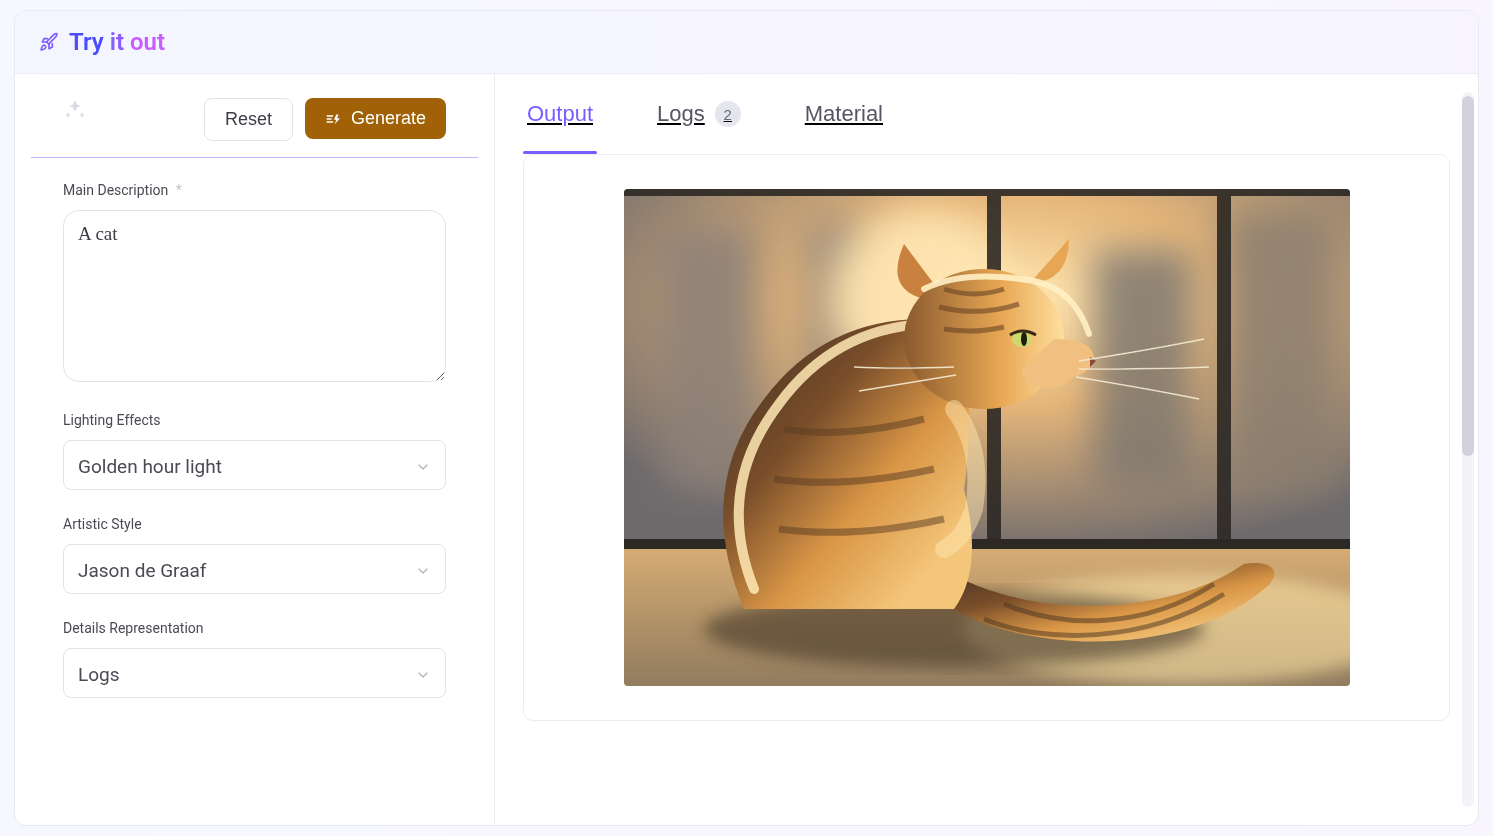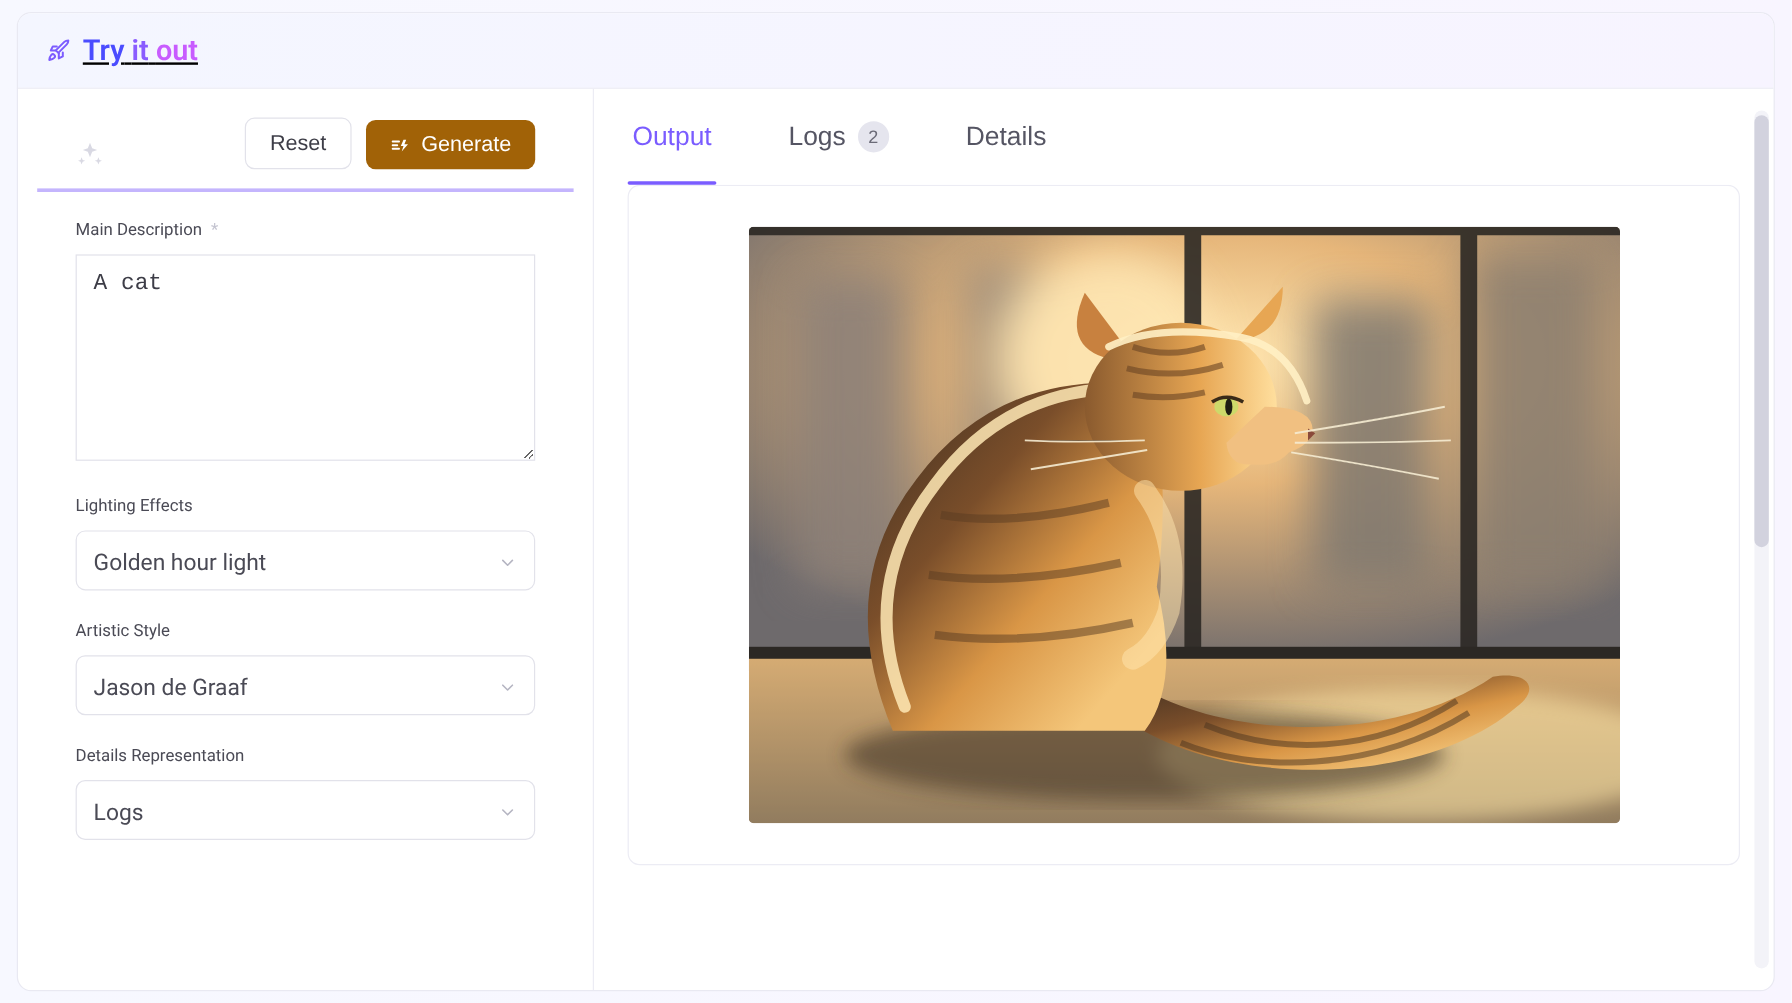--- a/index.html
+++ b/index.html
@@ -1,51 +1,51 @@
 <!DOCTYPE html>
 <html><head>
 <meta charset="utf-8">
 <style>
   * { box-sizing: border-box; margin: 0; padding: 0; }
   html, body { width: 1493px; height: 836px; font-family: -apple-system, BlinkMacSystemFont, "Segoe UI", Roboto, sans-serif; background:#fff; }
   body { padding: 10px 14px; background: linear-gradient(90deg,#f7f8ff 0%, #f8f5ff 100%); }
   .card { width:100%; height:100%; border:1px solid #e9e9f2; border-radius:12px; background:#fff; overflow:hidden; display:flex; flex-direction:column; }
 
   
-  .card-header { height:63px; display:flex; align-items:center; border-bottom:1px solid #ececf4; padding:0 24px; gap:10px; background:linear-gradient(90deg,#f4f6ff 0%, #f7f4ff 100%);text-decoration:underline;}
+  .card-header { height:63px; display:flex; align-items:center; border-bottom:1px solid #ececf4; padding:0 24px; gap:10px; background:linear-gradient(90deg,#f4f6ff 0%, #f7f4ff 100%);}
   .rocket-icon { width:20px; height:20px; color:#7c5cff; display:inline-flex; }
   .title-text { font-size:24px; font-weight:600; }
   .t-try  { color:#4a4cff; }
   .t-it   { color:#8a5cff; }
   .t-out  { color:#c85cff; }
 
   
   .card-body { flex:1; display:flex; overflow:hidden; }
   .left-pane { width:480px; border-right:1px solid #ececf4; display:flex; flex-direction:column; }
   .right-pane { flex:1; display:flex; flex-direction:column; position:relative; }
 
   
-  .left-toolbar { display:flex; align-items:flex-end; gap:12px; padding:24px 32px 16px; border-bottom:3px solid #c4b5fd; margin:0 16px;}
+  .left-toolbar { display:flex; align-items:flex-start; gap:12px; padding:24px 32px 16px; border-bottom:1px solid #c4b5fd; margin:0 16px;}
   .sparkle-icon { width:24px; height:24px; color:#d9d9e3; margin-right:auto; }
   .btn { border-radius:8px; font-size:18px; padding:10px 20px; cursor:pointer; display:inline-flex; align-items:center; gap:8px; font-weight:400;}
   .btn-reset   { background:#fff; border:1px solid #e2e2ea; color:#3d3d47; }
   .btn-generate{ background:#a16207; border:none; color:#fff; font-weight:500;}
   .bolt-icon { width:18px; height:18px; }
 
   
   .form-area { flex:1; overflow-y:auto; padding: 24px 48px 24px; }
   .form-group { margin-bottom:26px; }
   .form-label { display:block; font-size:14px; color:#4a4a55; margin-bottom:12px; }
   .required-star{ color:#c4c4d0; margin-left:4px;}
-  .textarea { width:100%; min-height:172px; border:1px solid #e2e2ea; border-radius:0; padding:12px 14px; font-size:19px; color:#3d3d47; resize:both; font-family:Liberation Mono, monospace; outline:none;}
+  .textarea { width:100%; min-height:172px; border:1px solid #e2e2ea; border-radius:16px; padding:12px 14px; font-size:19px; color:#3d3d47; resize:both; font-family:Liberation Serif, serif; outline:none;}
   .select { width:100%; height:50px; border:1px solid #e2e2ea; border-radius:8px; padding:3px 44px 0 14px; font-size:19px; color:#4a4a55; background:#fff; position:relative; display:flex; align-items:center; cursor:pointer;}
   .select .chev { position:absolute; right:14px; top:50%; transform:translateY(-50%); width:16px; height:16px; color:#b5b5c2;}
 
   
-  .tabs { height:80px; display:flex; align-items:center; gap:56px; padding:0 28px; }
+  .tabs { height:80px; display:flex; align-items:center; gap:56px; padding:0 28px;text-decoration:underline; }
   .tab  { font-size:22px; color:#555563; background:none; border:none; cursor:pointer; height:100%; display:inline-flex; align-items:center; gap:10px; position:relative; padding: 0 4px;}
   .tab.active { color:#7a5cff; }
   .tab.active::after{ content:""; position:absolute; left:0; right:0; bottom:0; height:3px; background:#7a5cff; border-radius:2px;}
   .tab .badge{ background:#e5e5ee; color:#6b6b78; border-radius:999px; min-width:26px; height:26px; font-size:15px; display:inline-flex; align-items:center; justify-content:center; padding:0 4px;}
 
   
   .output-wrap { flex:1; padding: 0 28px 28px; overflow:auto;}
   .output-card { border:1px solid #ececf4; border-radius:10px; padding:34px; display:flex; justify-content:center; }
   .output-image { width:726px; height:497px; border-radius:4px; overflow:hidden; position:relative; }
 
@@ -154,21 +154,21 @@
     <div class="right-pane">
       <div class="tabs">
         <button class="tab active">
           <span>Output</span>
         </button>
         <button class="tab">
           <span>Logs</span>
           <span class="badge">2</span>
         </button>
         <button class="tab">
-          <span>Details</span>
+          <span>Material</span>
         </button>
       </div>
 
       <div class="output-wrap">
         <div class="output-card">
           <div class="output-image">
 
             <svg class="cat-scene" viewBox="0 0 726 497" preserveAspectRatio="xMidYMid slice">
               <defs>
                 <radialGradient id="sunGlow" cx="55%" cy="30%" r="70%">

